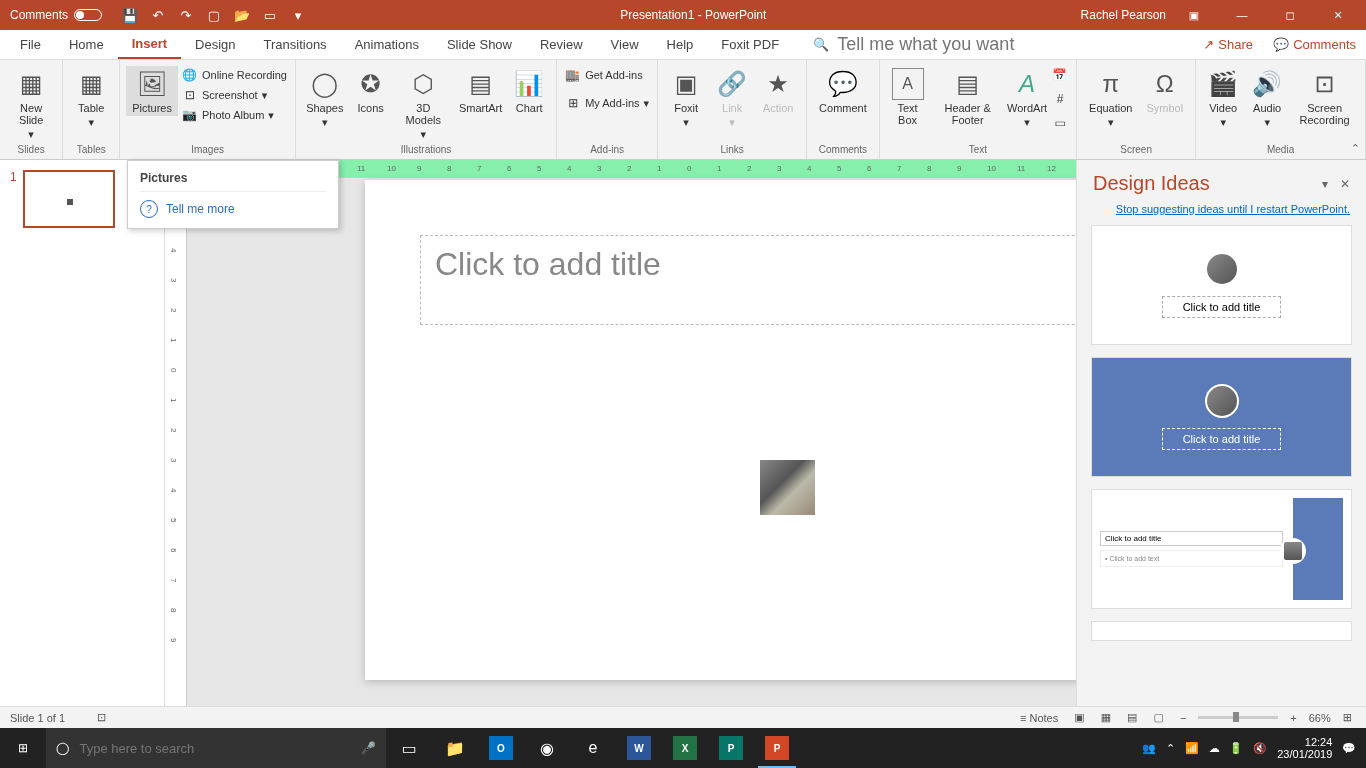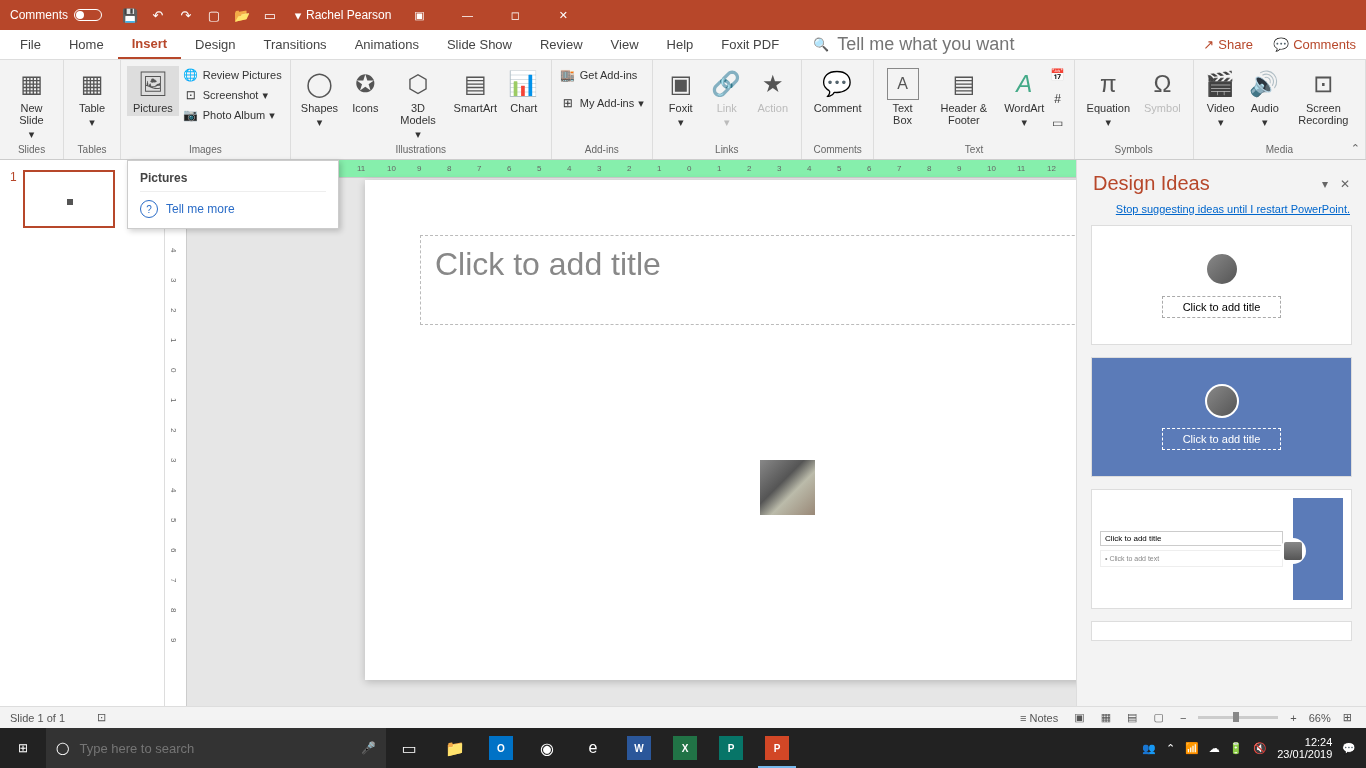--- a/index.html
+++ b/index.html
@@ -114,20 +114,21 @@
   </div>
   <div class="qat">
     <span class="qat-icon">💾</span>
     <span class="qat-icon">↶</span>
     <span class="qat-icon">↷</span>
     <span class="qat-icon">▢</span>
     <span class="qat-icon">📂</span>
     <span class="qat-icon">▭</span>
     <span class="qat-icon">▾</span>
   </div>
+  <div class="title-center">Presentation1  -  PowerPoint</div>
   <div class="title-right">
     <span>Rachel Pearson</span>
     <span class="win-btn">▣</span>
     <span class="win-btn">—</span>
     <span class="win-btn">◻</span>
     <span class="win-btn">✕</span>
   </div>
 </div>
 
 <div class="tabs">
@@ -167,21 +168,21 @@
   </div>
   <div class="group">
     <div class="group-content">
       <div class="big-btn active">
           <div class="big-icon">🖼</div>
           <span>Pictures</span>
         </div>
       <div class="small-btns">
         <div class="small-btn">
             <span class="small-icon">🌐</span>
-            <span>Review Pictures</span>
+            <span>Online Recording</span>
           </div>
         <div class="small-btn"><span class="small-icon">⊡</span><span>Screenshot</span> ▾</div>
         <div class="small-btn"><span class="small-icon">📷</span><span>Photo Album</span> ▾</div>
       </div>
     </div>
     <div class="group-label">Images</div>
   </div>
   <div class="group">
     <div class="group-content">
       <div class="big-btn"><div class="big-icon">◯</div><span>Shapes</span>▾</div>
@@ -259,21 +260,21 @@
     <div class="group-label">Text</div>
   </div>
   <div class="group">
     <div class="group-content">
       <div class="big-btn"><div class="big-icon">π</div><span>Equation</span>▾</div>
       <div class="big-btn disabled">
           <div class="big-icon">Ω</div>
           <span>Symbol</span>
         </div>
     </div>
-    <div class="group-label">Symbols</div>
+    <div class="group-label">Screen</div>
   </div>
   <div class="group">
     <div class="group-content">
       <div class="big-btn"><div class="big-icon">🎬</div><span>Video</span>▾</div>
       <div class="big-btn"><div class="big-icon">🔊</div><span>Audio</span>▾</div>
       <div class="big-btn">
           <div class="big-icon">⊡</div>
           <span>Screen Recording</span>
         </div>
     </div>

